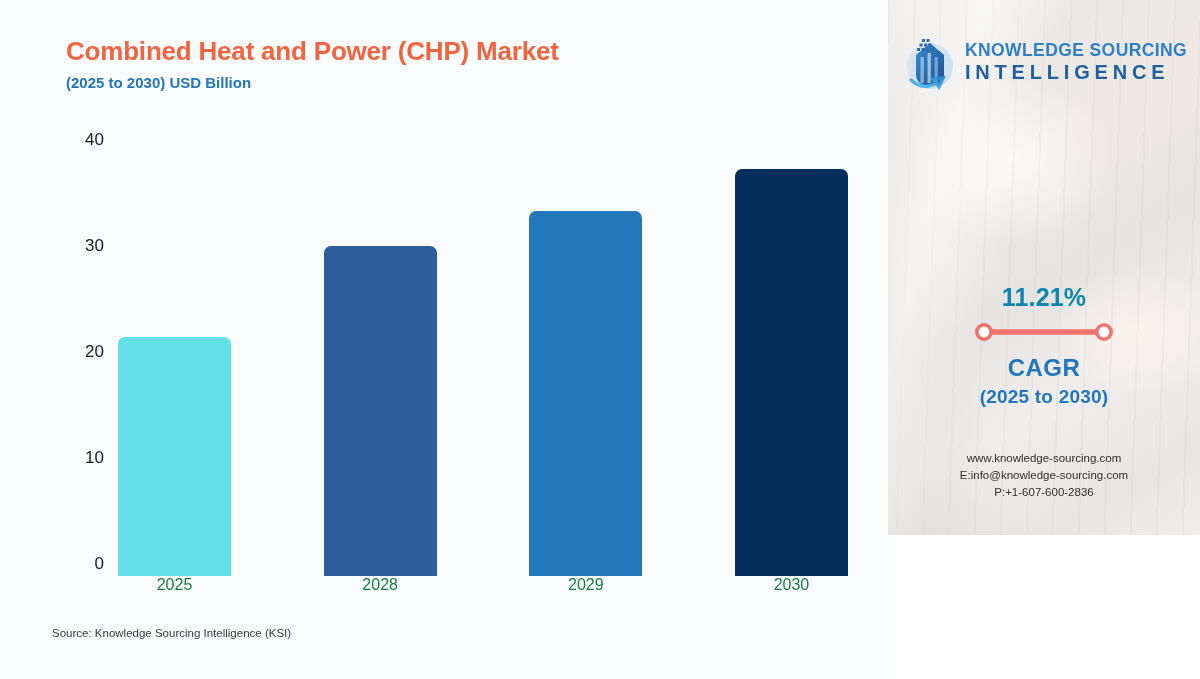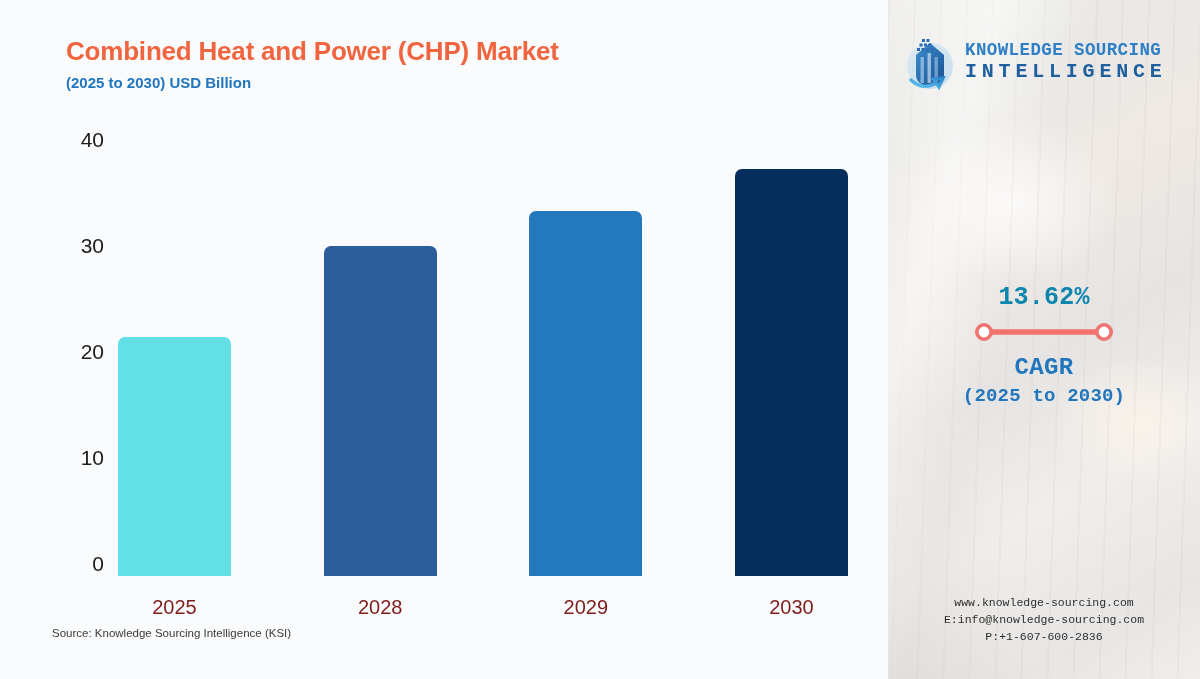--- a/index.html
+++ b/index.html
@@ -39,21 +39,21 @@
   #plot {
     position:absolute;
     left:118px; top:140px;
     width:730px; height:436px;     
   }
   .ytick {
     position:absolute;
     right:100%;
     margin-right:14px;
     transform:translateY(-50%);
-    font-size:21px; color:#1b1b1b;
+    font-size:17px; color:#1b1b1b;
     white-space:nowrap;
     text-align:right;
     width:60px;
   }
   #bars {
     position:absolute; left:0; right:0; bottom:0; top:0;
     display:flex; align-items:flex-end;
     justify-content:space-between;
   }
   .barwrap {
@@ -63,39 +63,38 @@
     display:flex; align-items:flex-end;
   }
   .bar {
     width:100%;
     border-radius:7px 7px 0 0;
   }
   .xlabel {
     position:absolute;
     left:50%; transform:translateX(-50%);
     top:100%;
-    margin-top:20px;
-    font-size:20px; color:#7f1d1d;
+    margin-top:0;
+    font-size:16px; color:#15803d;
     white-space:nowrap;
   }
   #source {
     position:absolute; left:52px; top:627px;
     font-size:11.5px; color:#3a3a3a; white-space:nowrap;
   }
 
   
   #brand-panel {
     position:relative;
-    width:312px; height:679px;
+    width:312px; height:535px;
     flex:0 0 312px;
     background:
       radial-gradient(ellipse 150px 120px at 40% 30%, rgba(255,255,255,.75), rgba(255,255,255,0) 70%),
       radial-gradient(ellipse 120px 90px at 80% 62%, rgba(255,245,235,.75), rgba(255,255,255,0) 70%),
       linear-gradient(150deg,#f1f0ee 0%,#e9e8e6 18%,#efe9e4 34%,#e6e4e2 52%,#f0eeec 70%,#e7e6e5 88%,#efeeed 100%);
-    font-family: Liberation Mono, monospace;
   }
   #brand-panel::before{
     content:"";
     position:absolute; inset:0;
     background:
       linear-gradient(105deg, rgba(255,255,255,0) 0%, rgba(255,255,255,.55) 22%, rgba(255,255,255,0) 40%),
       linear-gradient(75deg, rgba(210,205,198,.45) 0%, rgba(255,255,255,0) 30%),
       repeating-linear-gradient(92deg, rgba(180,175,170,.10) 0px, rgba(180,175,170,.10) 2px, rgba(255,255,255,0) 2px, rgba(255,255,255,0) 26px);
     pointer-events:none;
   }
@@ -226,21 +225,21 @@
           <path d="M11 47 Q22 58 36 50 L33 46 L43 45 L39 54 L36.5 50" fill="none" stroke="url(#garr)" stroke-width="3.4" stroke-linecap="round"></path>
         </svg>
       </span>
       <span id="logo-text">
         <span id="logo-line1">KNOWLEDGE SOURCING</span>
         <span id="logo-line2">INTELLIGENCE</span>
       </span>
     </div>
 
     <div id="cagr-block">
-      <div id="cagr-value">13.62%</div>
+      <div id="cagr-value">11.21%</div>
       <svg id="cagr-rule" viewBox="0 0 148 20">
         <line x1="14" y1="10" x2="134" y2="10" stroke="#f2726f" stroke-width="5.5" stroke-linecap="round"></line>
         <circle cx="14" cy="10" r="7.2" fill="#ffffff" stroke="#f2726f" stroke-width="3.6"></circle>
         <circle cx="134" cy="10" r="7.2" fill="#ffffff" stroke="#f2726f" stroke-width="3.6"></circle>
       </svg>
       <div id="cagr-label">CAGR</div>
       <div id="cagr-period">(2025 to 2030)</div>
     </div>
 
     <div id="contact">

